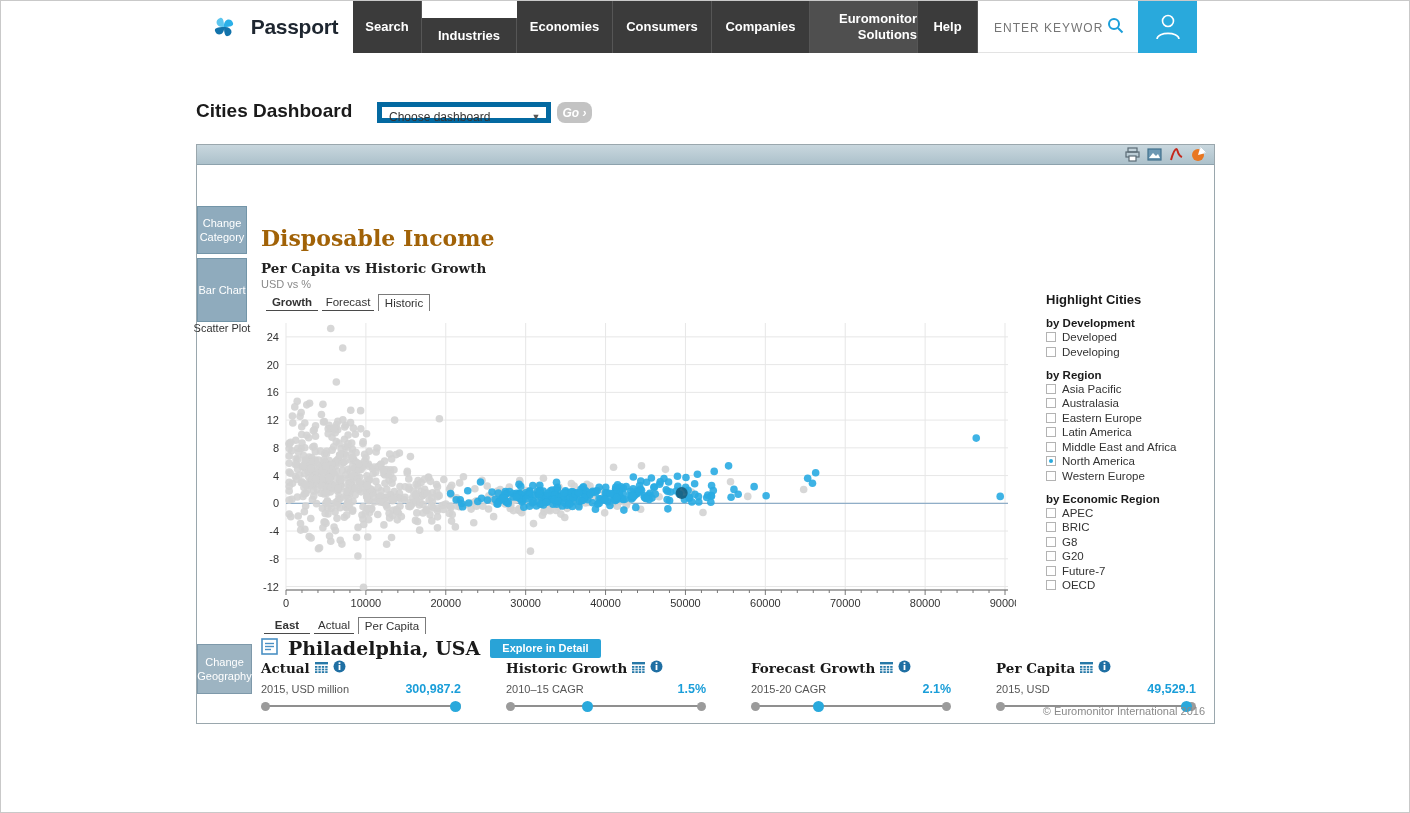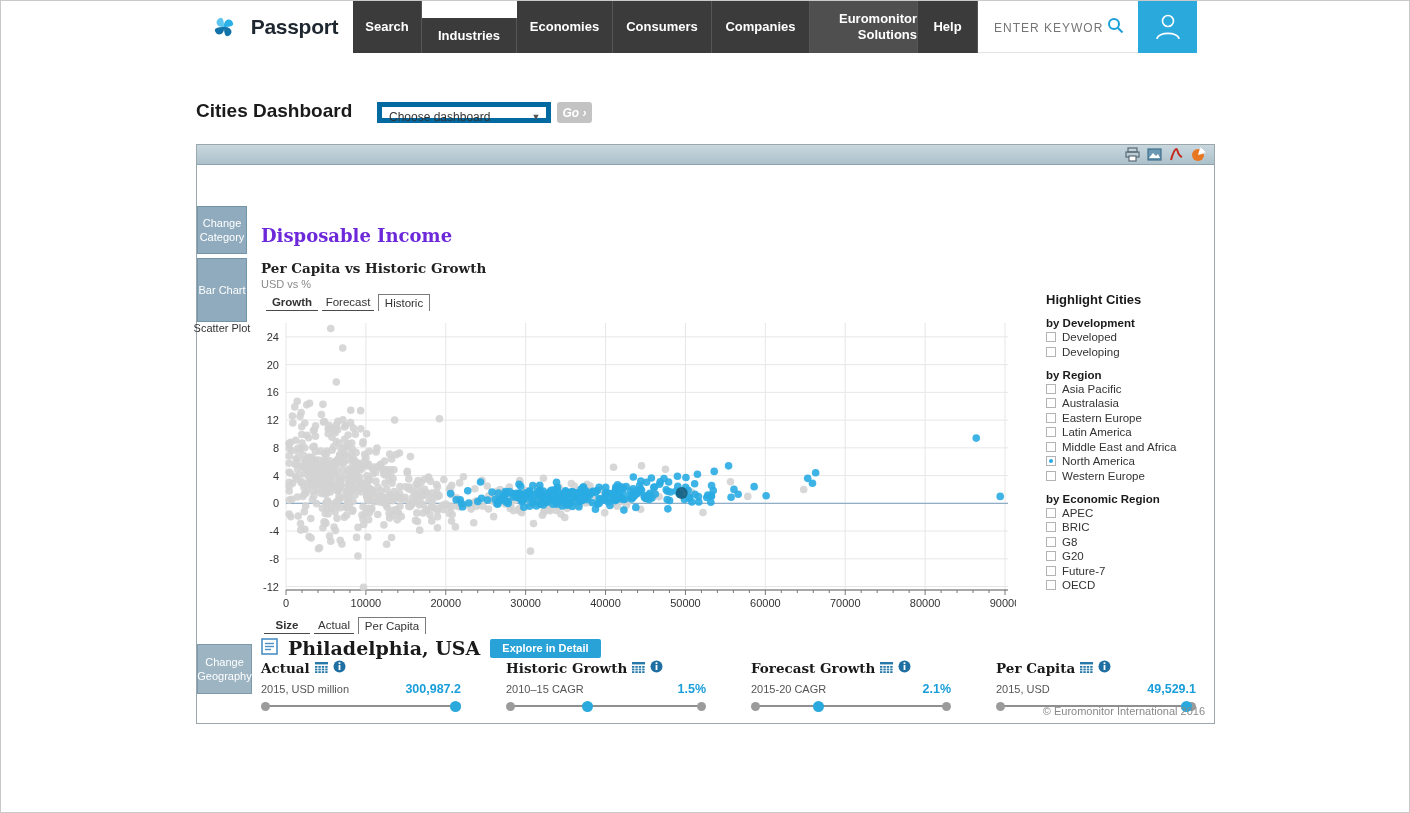--- a/index.html
+++ b/index.html
@@ -24,37 +24,37 @@
            display:flex;align-items:center;justify-content:center;cursor:pointer;}
   
   .page-title{position:absolute;left:195px;top:99px;font-size:19px;font-weight:700;color:#1a1a1a;}
   .dashselect{position:absolute;left:376px;top:101px;width:174px;height:21px;border:5px solid #0369a1;
               background:#fff;box-sizing:border-box;font-size:12px;color:#333;cursor:pointer;}
   .dashselect .txt{position:absolute;left:7px;top:3px;}
   .dashselect .arr{position:absolute;right:0;top:0;width:20px;height:19px;display:flex;align-items:center;
                    justify-content:center;font-size:9px;color:#555;}
   .gobtn{position:absolute;left:556px;top:101px;width:35px;height:21px;background:#c3c3c3;color:#fff;
          font-size:12px;font-weight:700;display:flex;align-items:center;justify-content:center;
-         border-radius:3px;cursor:pointer;font-style:italic;}
+         border-radius:8px;cursor:pointer;font-style:italic;}
   
   .panel{position:absolute;left:195px;top:143px;width:1019px;height:580px;background:#fff;
          border:1px solid #9aa7ad;box-sizing:border-box;}
   .panel-strip{position:absolute;left:0;top:0;width:100%;height:20px;
                background:linear-gradient(#c9d7de,#acc1cb);border-bottom:1px solid #8da2ad;
                box-sizing:border-box;}
   .strip-icons{position:absolute;right:8px;top:2px;display:flex;gap:7px;}
   .strip-icons span{cursor:pointer;display:inline-flex;}
   
   .sidebtn{position:absolute;background:#8fabbd;border:1px solid #7395a8;color:#fff;
            font-size:11px;text-align:center;display:flex;align-items:center;justify-content:center;
            line-height:1.3;cursor:pointer;box-sizing:border-box;}
   .sidelabel{position:absolute;font-size:11px;color:#333;text-align:center;line-height:1.35;}
   
   .chart-title{position:absolute;left:260px;top:224px;font-family:"DejaVu Serif",serif;
-               font-size:18px;font-weight:600;color:#6d28d9;}
+               font-size:22px;font-weight:600;color:#a16207;}
   .chart-sub{position:absolute;left:260px;top:259px;font-family:"DejaVu Serif",serif;
              font-size:13.5px;font-weight:700;color:#222;}
   .chart-units{position:absolute;left:260px;top:277px;font-size:11px;color:#8a8a8a;}
   .tabs{position:absolute;display:flex;}
   .tab{height:17px;padding:0 2px;min-width:52px;box-sizing:border-box;font-size:11.5px;color:#333;
        display:flex;align-items:center;justify-content:center;margin-right:4px;cursor:pointer;}
   .tab.lbl{font-weight:700;border-bottom:1px solid #4a4a4a;cursor:default;}
   .tab.opt{border-bottom:1px solid #4a4a4a;}
   .tab.sel{border:1px solid #7b7b7b;border-bottom:none;background:#fff;}
   
@@ -1214,21 +1214,21 @@
         <circle cx="571.6633333333333" cy="149.79740259740262" r="3.8" fill="#29abe2" fill-opacity="0.9"></circle>
         <circle cx="568.4677777777778" cy="160.20000000000002" r="3.8" fill="#29abe2" fill-opacity="0.9"></circle>
         <circle cx="732.24" cy="115.12207792207793" r="3.8" fill="#29abe2" fill-opacity="0.9"></circle>
         <circle cx="756.2066666666666" cy="173.37662337662337" r="3.8" fill="#29abe2" fill-opacity="0.9"></circle>
         <circle cx="423.8688888888889" cy="185.85974025974028" r="3.8" fill="#29abe2" fill-opacity="0.9"></circle>
         <circle cx="447.8355555555555" cy="178.92467532467532" r="3.8" fill="#29abe2" fill-opacity="0.9"></circle>
         <circle cx="437.6816777777778" cy="169.9090909090909" r="6" fill="#155e80" fill-opacity="0.9"></circle>
       </svg></div>
 
   <div class="tabs" style="left:263px;top:616px;">
-    <div class="tab lbl" style="min-width:46px;">Size</div>
+    <div class="tab lbl" style="min-width:46px;">East</div>
     <div class="tab opt" style="min-width:40px;">Actual</div>
     <div class="tab sel" style="min-width:68px;">Per Capita</div>
   </div>
 
   <div class="hl">
     <h3>Highlight Cities</h3>
     <div id="hl-groups">
         <div class="grp">
           <div class="grp-label">by Development</div>
           <div class="opt-row">

